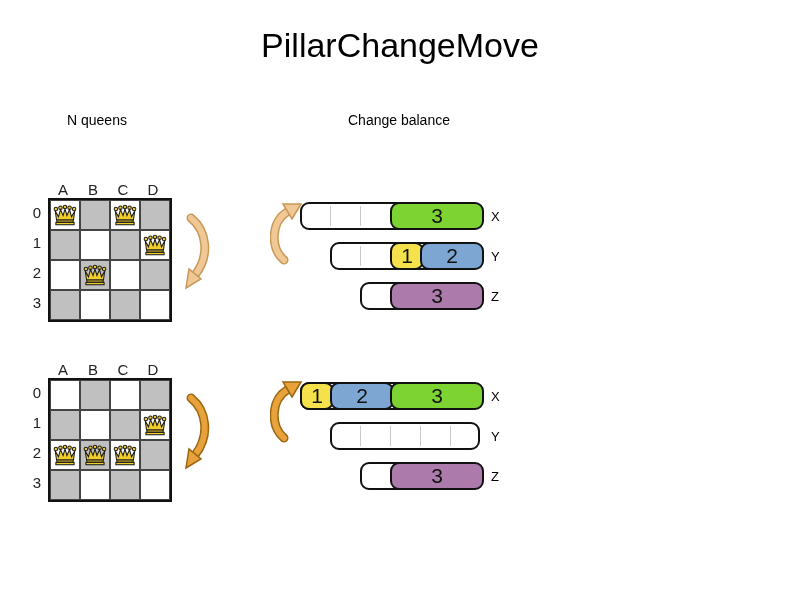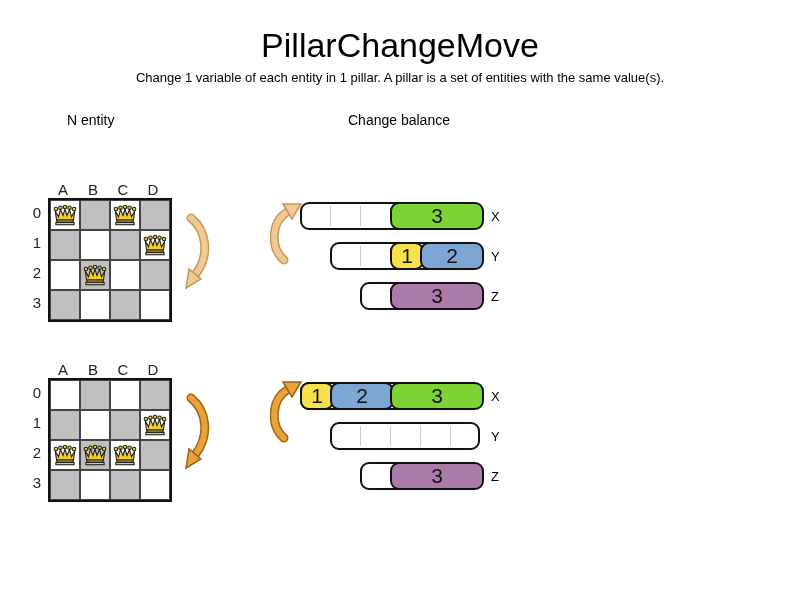--- a/index.html
+++ b/index.html
@@ -44,22 +44,21 @@
   }
   .bar-label{position:absolute;font-size:13px;color:#000;width:20px;}
 
   .arrow{position:absolute;}
 </style>
 </head>
 <body>
 
 <div class="page">
   <div class="title">PillarChangeMove</div>
-  <div class="subtitle">Change 1 variable of each entity in 1 pillar. A pillar is a set of entities with the same value(s).</div>
-  <div class="section-label nq">N entity</div>
+  <div class="section-label nq">N queens</div>
   <div class="section-label cb">Change balance</div>
 
   <div id="boards">
       <div class="board" style="left: 28px; top: 182px;">
         <div class="colhead" style="left: 20px;">A</div>
         <div class="colhead" style="left: 50px;">B</div>
         <div class="colhead" style="left: 80px;">C</div>
         <div class="colhead" style="left: 110px;">D</div>
         <div class="rowhead" style="top: 16px;">0</div>
         <div class="rowhead" style="top: 46px;">1</div>

